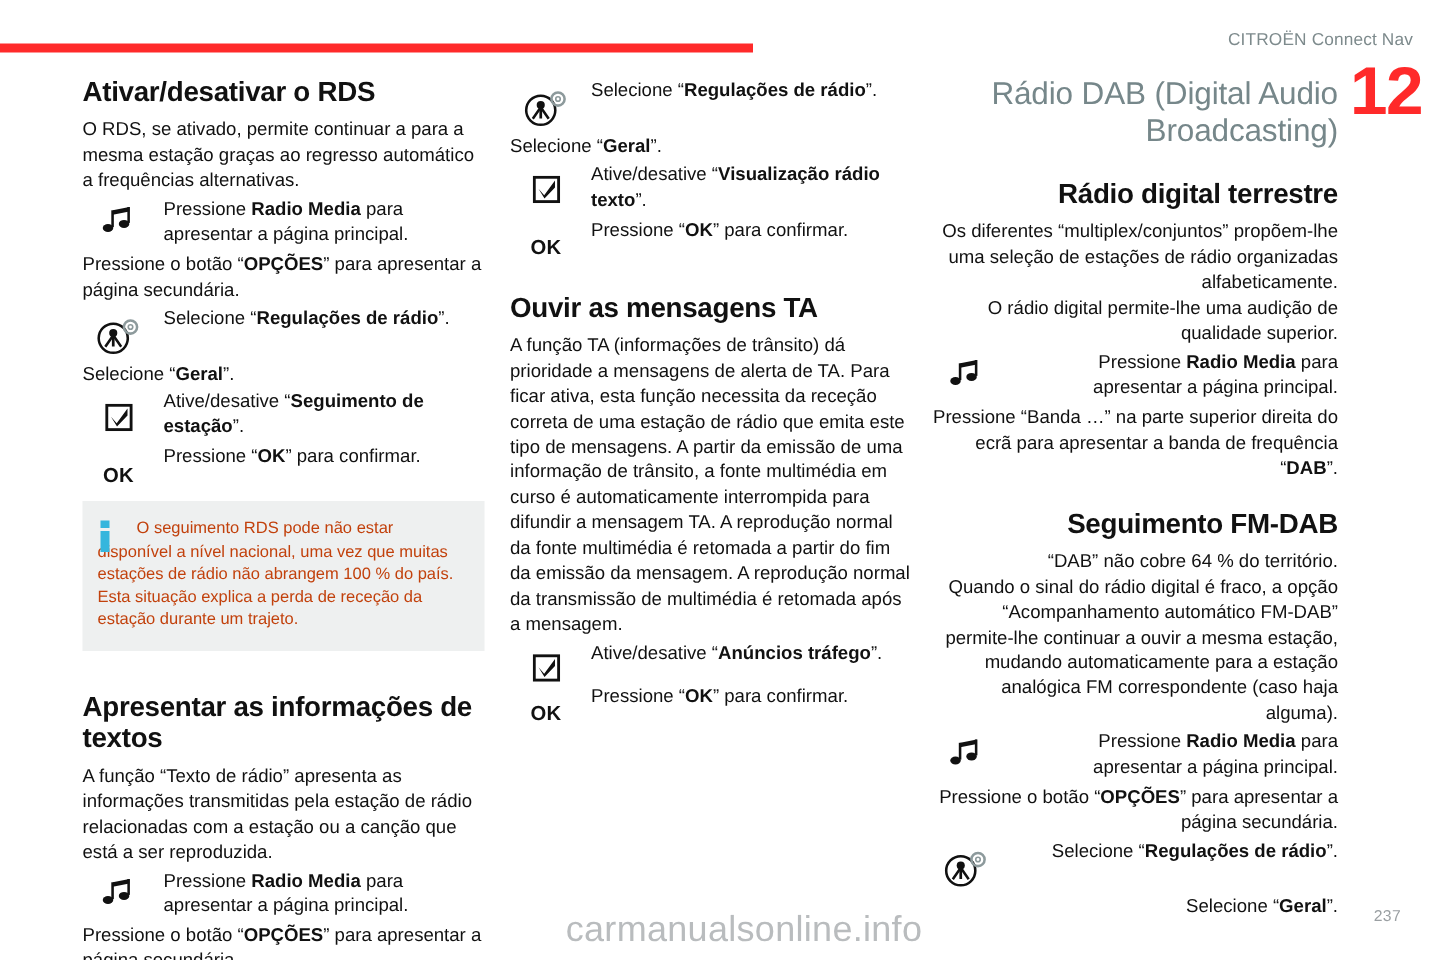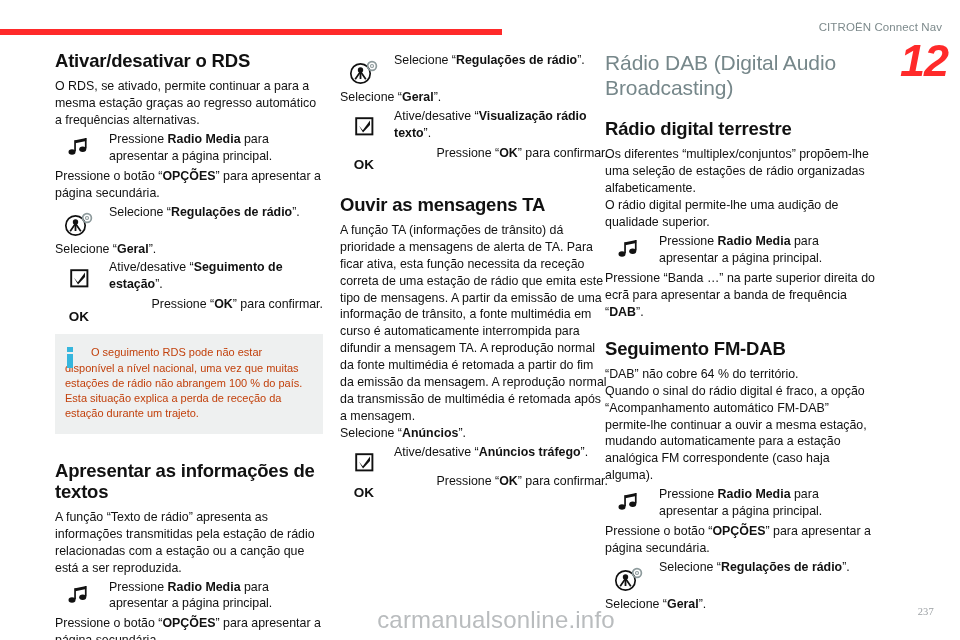--- a/index.html
+++ b/index.html
@@ -39,39 +39,38 @@
   
   .chapter-number {
     position: absolute;
     right: 12px;
     top: 38px;
     font-size: 45px;
     font-weight: bold;
     color: #ff2a2a;
     line-height: 1;
     letter-spacing: -1px;
-    font-style: italic;
   }
 
   
   .page {
     position: absolute;
     left: 0;
     top: 50px;
     width: 960px;
     height: 545px;
   }
   .col {
     position: absolute;
     top: 0;
     width: 268px;
   }
   .col-1 { left: 55px; }
   .col-2 { left: 340px; }
-  .col-3 { left: 605px; width: 272px; }
+  .col-3 { left: 620px; width: 272px; text-align: right; }
 
   
   h2.section-title {
     font-size: 18.5px;
     font-weight: bold;
     margin: 0 0 7px 0;
     line-height: 1.14;
     letter-spacing: -0.2px;
     color: #111;
   }
@@ -116,21 +115,21 @@
     line-height: 1.365;
     display: block;
     color: #111;
   }
   .icon-ok {
     font-size: 13.5px;
     font-weight: bold;
     letter-spacing: 0.2px;
     color: #111;
   }
-  .step.step-ok { min-height: 24px; text-align: right; }
+  .step.step-ok { min-height: 24px; }
   .step.step-ok .step-icon { top: 6px; }
   .step.step-radio .step-icon { top: 6px; }
   .step.step-radio { min-height: 34px; }
   .step.step-check .step-icon { top: 5px; }
   .step.step-check { min-height: 26px; }
 
   
   .info-box {
     background: #eef0f0;
     padding: 11px 10px 12px 10px;
@@ -178,21 +177,20 @@
     font-family: "Liberation Sans", sans-serif;
     margin-left: 32px;
   }
   .page-number {
     position: absolute;
     right: 26px;
     bottom: 23px;
     font-size: 10.5px;
     color: #9a9fa2;
     letter-spacing: 0.2px;
-    font-family: Liberation Serif, serif;
   }
 </style>
 </head>
 <body>
 
 <div class="header-rule"></div>
 <div class="header-brand">CITROËN Connect Nav</div>
 <div class="chapter-number">12</div>
 
 <div class="page">
@@ -320,21 +318,20 @@
       </span>
       <span class="step-text"><span>Pressione “</span><b>OK</b><span>” para confirmar.</span></span>
     </div>
 
     <div class="spacer-lg"></div>
 
     <h2 class="section-title">Ouvir as mensagens TA</h2>
 
     <p class="body">A função TA (informações de trânsito) dá prioridade a mensagens de alerta de TA. Para ficar ativa, esta função necessita da receção correta de uma estação de rádio que emita este tipo de mensagens. A partir da emissão de uma informação de trânsito, a fonte multimédia em curso é automaticamente interrompida para difundir a mensagem TA. A reprodução normal da fonte multimédia é retomada a partir do fim da emissão da mensagem. A reprodução normal da transmissão de multimédia é retomada após a mensagem.</p>
 
-    <p class="body"><span>Selecione “</span><b>Anúncios</b><span>”.</span></p>
 
     <div class="step step-check">
       <span class="step-icon">
         <svg width="19" height="19" viewBox="0 0 19 19">
           <rect x="1.2" y="1.2" width="16.2" height="16.2" fill="none" stroke="#111" stroke-width="1.9"></rect>
           <path d="M4.0 8.8 L7.8 13.2 L15.0 3.4 L15.0 8.0 L8.0 15.4 Z" fill="#111"></path>
         </svg>
       </span>
       <span class="step-text"><span>Ative/desative “</span><b>Anúncios tráfego</b><span>”.</span></span>
     </div>

